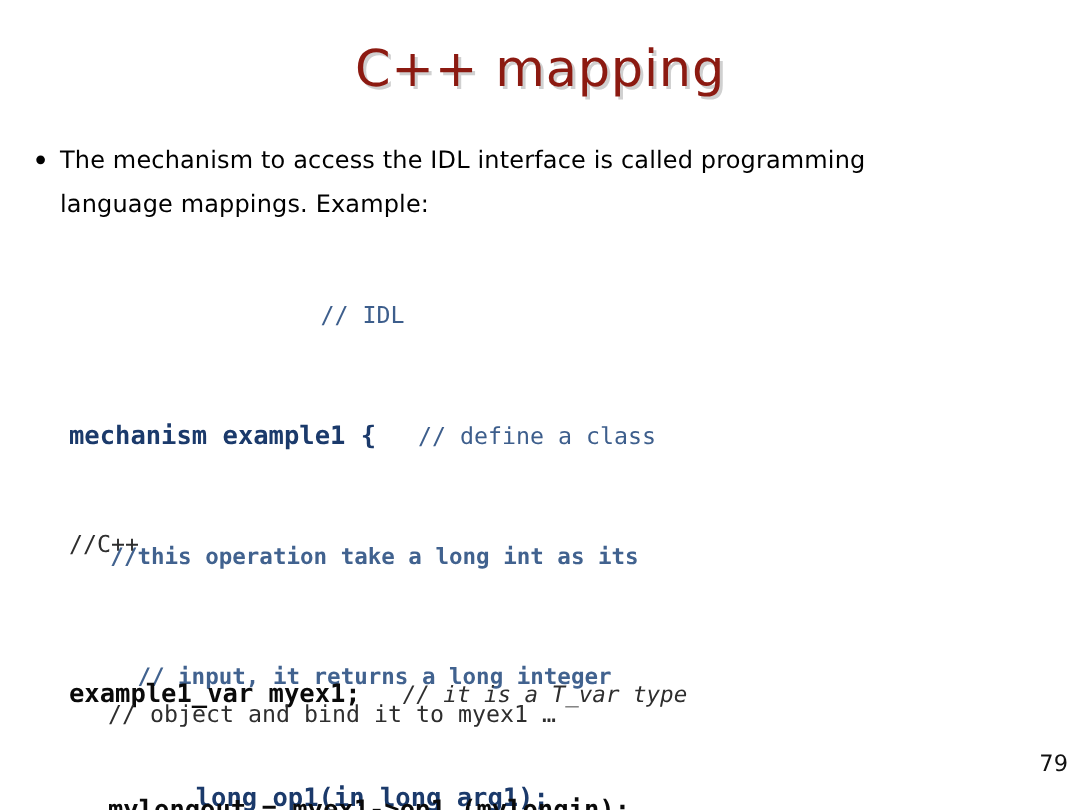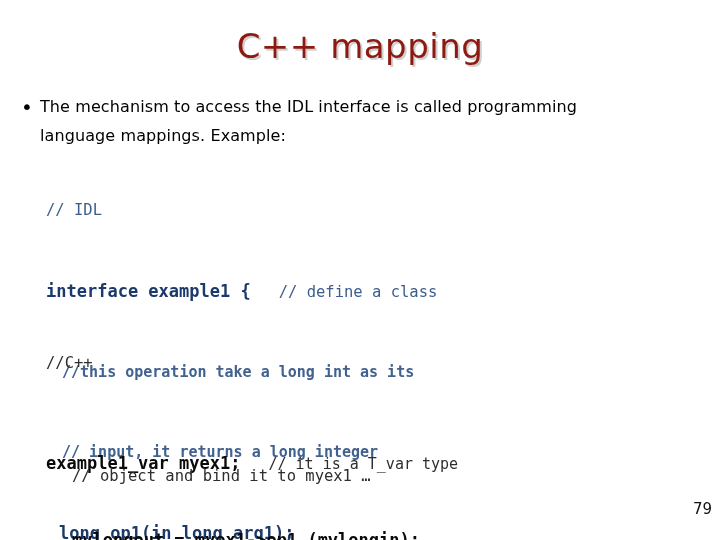--- a/index.html
+++ b/index.html
@@ -74,21 +74,21 @@
   .code-line {
     white-space: pre;
     font-family: "DejaVu Sans Mono", monospace;
   }
 
   
   #idl-block {
     left: 46px;
     top: 161px;
   }
-  #idl-block .code-line { color: #1B3A6B; }
+  #idl-block .code-line { color: #1B3A6B; text-align: center; }
   .ln-idl-comment {
     font-size: 15.5px;
     line-height: 23px;
     font-weight: 400;
     color: #3D5E8C !important;
   }
   .ln-idl-head {
     font-size: 17px;
     line-height: 24px;
     font-weight: 700;
@@ -127,20 +127,21 @@
   }
   .ln-cpp-decl {
     font-size: 17px;
     line-height: 24px;
     font-weight: 700;
   }
   .ln-cpp-decl .trailing-comment {
     font-size: 15px;
     font-weight: 400;
     color: #2E2E2E;
+    font-style: italic;
   }
 
   
   #note-block {
     left: 72px;
     top: 427px;
   }
   #note-block .code-line {
     color: #2E2E2E;
     font-size: 15.5px;
@@ -180,21 +181,21 @@
   <div class="bullet-block">
     <div class="bullet-row">
       <div class="bullet-dot">•</div>
       <div class="bullet-text">The mechanism to access the IDL interface is called programming language mappings. Example:</div>
     </div>
   </div>
 
   <div class="code-block" id="idl-block">
     <div class="code-line ln-idl-comment">// IDL</div>
 
-    <div class="code-line ln-idl-head"><span>interface example1 {</span><span class="trailing-comment" style="padding-left: 28px;">// define a class</span></div>
+    <div class="code-line ln-idl-head"><span>mechanism example1 {</span><span class="trailing-comment" style="padding-left: 28px;">// define a class</span></div>
 
     <div class="code-line ln-idl-sub">//this operation take a long int as its</div>
 
     <div class="code-line ln-idl-sub">// input, it returns a long integer</div>
 
     <div class="code-line ln-idl-op">long op1(in long arg1);</div>
 
     
   </div>
 

